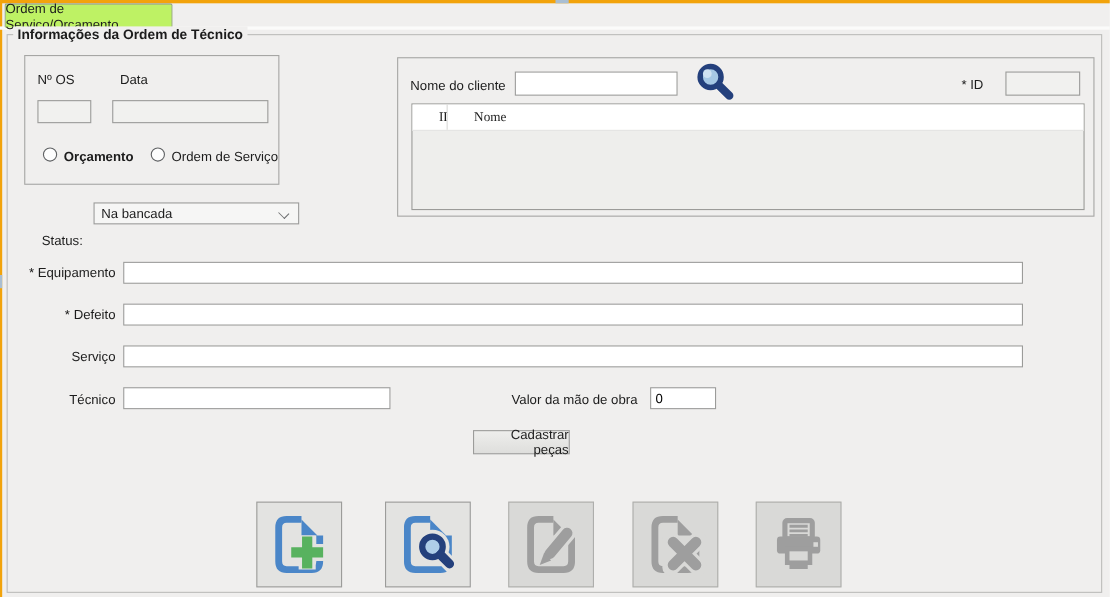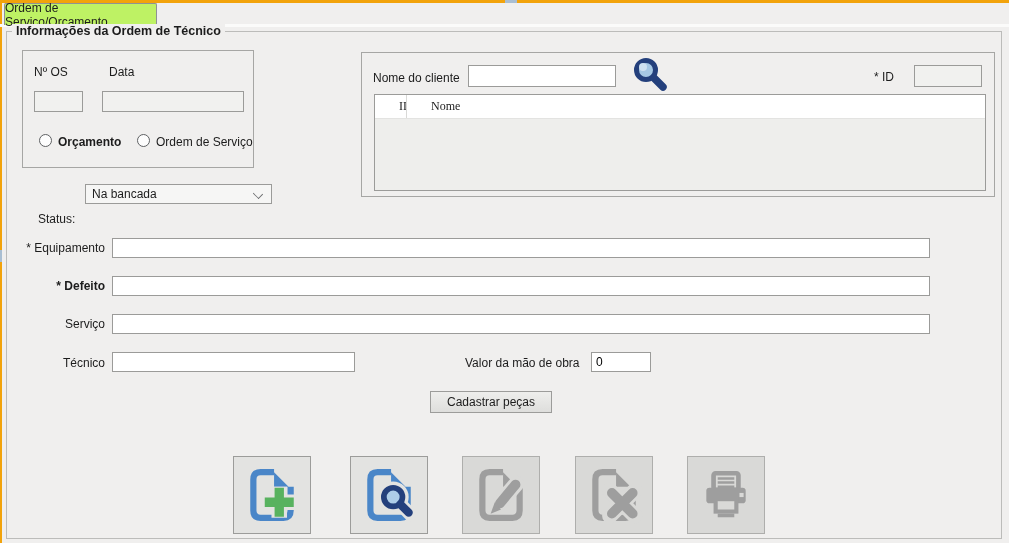--- a/index.html
+++ b/index.html
@@ -57,21 +57,21 @@
         font-size:12px; overflow:hidden;font-family:Liberation Serif, serif; }
   .th:last-child { border-right:none; }
   .th.c-id { width:32px; }
   .th.c-nome { width:479px; }
   .th.c-tel { width:100px; }
 
   
   .btn { position:absolute; display:flex; align-items:center; justify-content:center;
          background:#e4e4e2; border:1px solid #9c9c9a; cursor:pointer;
          font-family:"Liberation Sans", sans-serif; font-size:12px; }
-  #btn-cadastrar { left:430px; top:391px; width:122px; height:22px;
+  #btn-cadastrar { left:430px; top:391px; width:88px; height:22px;
                    background:linear-gradient(#eeeeec,#dededc);text-align:right; }
 
   .action-btn { position:absolute; top:456px; width:78px; height:78px;
                 display:flex; align-items:center; justify-content:center;
                 background:#e3e3e1; border:1px solid #9c9c9a; cursor:pointer; }
   .action-btn.disabled { background:#d9d9d7; border-color:#aeaeac; cursor:default; }
 
   .search-icon-wrap { position:absolute; left:268px; top:3px; width:40px; height:38px; }
 </style>
 </head>
@@ -125,21 +125,21 @@
       <div class="thead">
         <div class="th c-id">ID</div>
         <div class="th c-nome">Nome</div>
       </div>
     </div>
   </div>
 
   <span class="lbl" style="left:0; top:241px; width:105px; text-align:right;">* Equipamento</span>
   <input class="txt" style="left: 112px; top: 238px; width: 818px; height: 20px;" value="">
 
-  <span class="lbl" style="left:0; top:279px; width:105px; text-align:right;font-weight:bold;">* Defeito</span>
+  <span class="lbl" style="left:0; top:279px; width:105px; text-align:right;">* Defeito</span>
   <input class="txt" style="left: 112px; top: 276px; width: 818px; height: 20px;" value="">
 
   <span class="lbl" style="left:0; top:317px; width:105px; text-align:right;">Serviço</span>
   <input class="txt" style="left: 112px; top: 314px; width: 818px; height: 20px;" value="">
 
   <span class="lbl" style="left:0; top:356px; width:105px; text-align:right;">Técnico</span>
   <input class="txt" style="left: 112px; top: 352px; width: 243px; height: 20px;" value="">
 
   <span class="lbl" style="left:465px; top:356px;">Valor da mão de obra</span>
   <input class="txt" style="left: 591px; top: 352px; width: 60px; height: 20px;" value="0">

